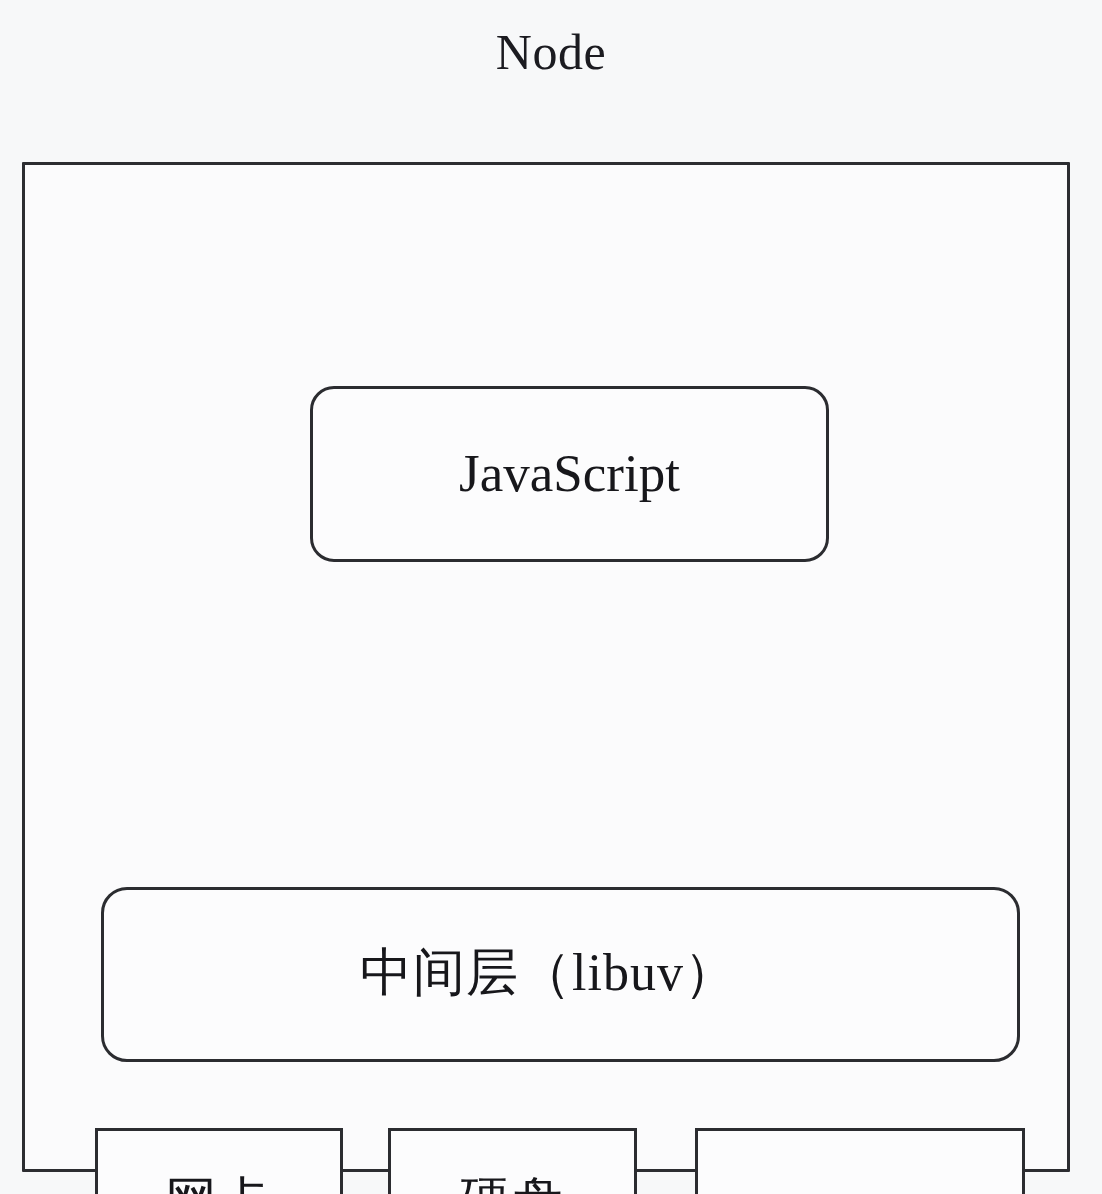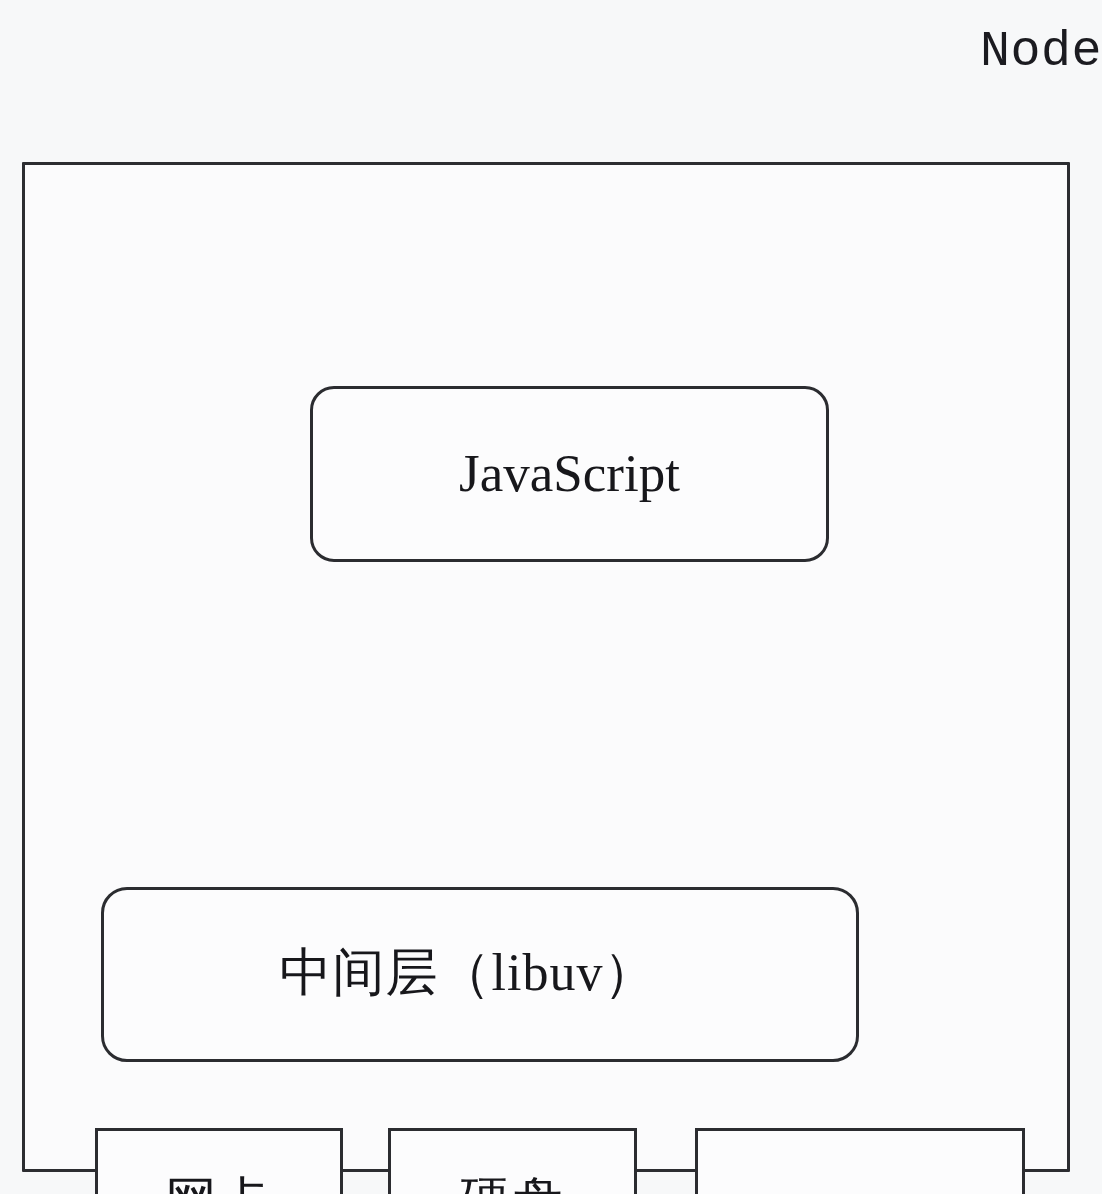--- a/index.html
+++ b/index.html
@@ -24,26 +24,26 @@
     width: 1102px;
     height: 1194px;
   }
 
   
   .diagram-title {
     position: absolute;
     left: 0;
     top: 22px;
     width: 1102px;
-    text-align: right;
+    text-align: center;
     font-size: 50px;
     line-height: 60px;
     letter-spacing: 0.5px;
     color: #1b1b20;
-    font-family: Liberation Mono, monospace;
+    font-family: Liberation Serif, serif;
     white-space: nowrap;
   }
 
   
   .node-container {
     position: absolute;
     left: 22px;
     top: 162px;
     width: 1048px;
     height: 1010px;
@@ -104,21 +104,21 @@
   #box-v8 .layer-label {
     font-size: 53px;
     
     transform: translateX(43px) translateY(-1px);
   }
 
   
   #box-libuv {
     left: 76px;
     top: 722px;
-    width: 758px;
+    width: 919px;
     height: 175px;
     border-radius: 26px;
   }
   #box-libuv .layer-label {
     font-size: 52px;
     letter-spacing: 1px;
     
     transform: translateX(-12px) translateY(-2px);
   }
 

